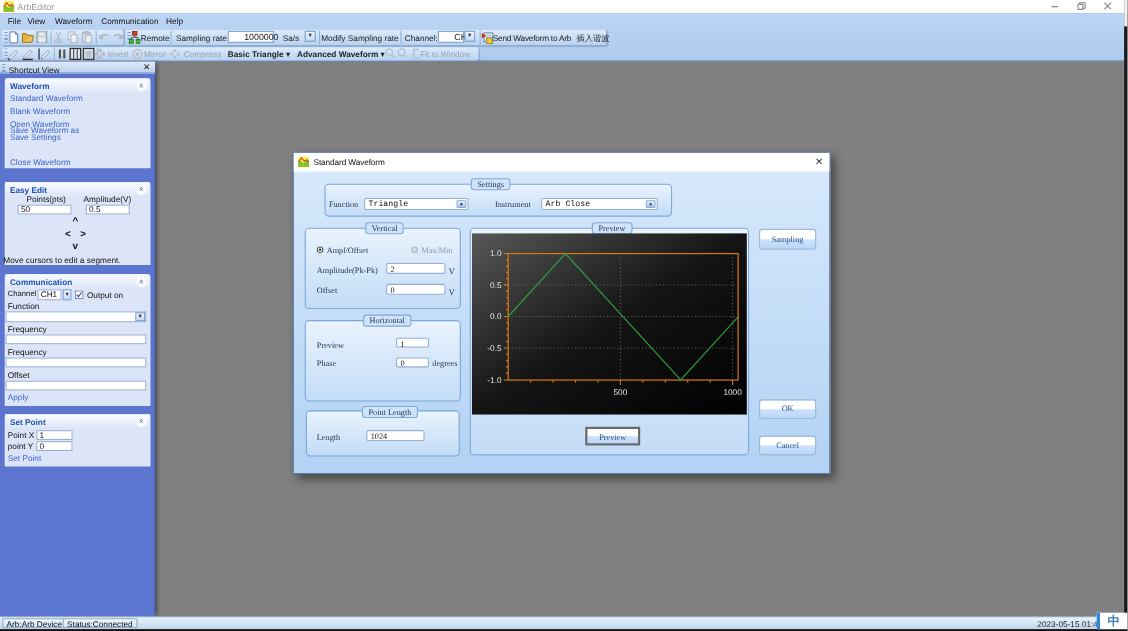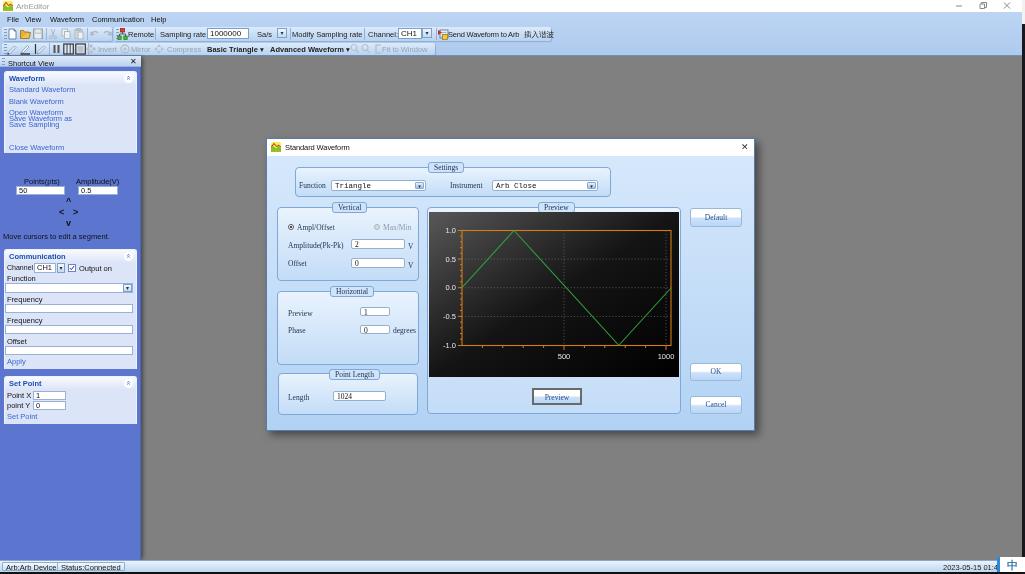--- a/index.html
+++ b/index.html
@@ -12,21 +12,21 @@
   #topbar { left:0; top:12px; width:1022px; height:44px; background:linear-gradient(#bdd5f4,#aecaee); border-bottom:1px solid #6f8fc0; }
   #menubar { left:0; top:12px; width:1022px; height:14px; }
   .menuitem { position:absolute; top:15px; font-size:7.5px; color:#111; }
   #tb1 { left:0; top:26px; width:1022px; height:16px; }
   #tb2 { left:0; top:42px; width:1022px; height:14px; }
   .chunk { position:absolute; border-radius:2px; background:linear-gradient(#dcebfa,#b8d2f0); box-shadow:1px 1px 1px rgba(100,130,170,.45); }
   .tbtext { position:absolute; font-size:7.5px; color:#222; white-space:nowrap; }
   .tbgray { position:absolute; font-size:7.5px; color:#9aa4b0; white-space:nowrap; }
   .vsep { position:absolute; width:1px; background:#93b2da; }
   .grip { position:absolute; width:3px; background:repeating-linear-gradient(#7e9ec8 0 1px, transparent 1px 3px); }
-  .tfield { position:absolute; background:#fff; border:1px solid #7aa0cc; font-size:8px; color:#111; padding-left:2px; }
+  .tfield { position:absolute; background:#fff; border:1px solid #7aa0cc; font-size:8px; color:#111; padding-left:14px; }
   .arrbtn { position:absolute; background:linear-gradient(#f2f7fd,#c3daf3); border:1px solid #7aa0cc; font-size:6px; color:#333; text-align:center; line-height:8px; }
   
   #panel { left:0; top:56px; width:141px; height:504px; background:#5c76d0; border-right:1px solid #4a66bc; box-shadow:3px 0 4px -1px rgba(0,0,0,.45); }
   #panelhdr { left:0; top:0px; width:141px; height:11px; background:linear-gradient(#dfeafa,#bcd2ee); border-bottom:1px solid #9ab6dc; }
   .card { position:absolute; left:4px; width:133px; background:#dce4f8; border-radius:3px 3px 0 0; border:1px solid #eef2fc; border-bottom:none; }
   .cardhdr { position:relative; height:13px; background:linear-gradient(#f8fafe,#dce4f8); border-radius:3px 3px 0 0; }
   .cardhdr b { position:absolute; left:4px; top:2px; font-size:7.5px; color:#1d4fb0; }
   .chev { position:absolute; right:3px; top:2px; width:9px; height:9px; background:#fff; border-radius:50%; color:#4a6cc8; font-size:8px; line-height:8px; text-align:center; }
   .chev i { display:inline-block; font-style:normal; transform:rotate(90deg); }
   .link { position:absolute; font-size:7.5px; color:#3b66cc; white-space:nowrap; }
@@ -240,24 +240,30 @@
 
   <div class="card" style="top:71px;height:82px">
     <div class="cardhdr">
         <b>Waveform</b>
         <div class="chev"><i>«</i></div>
       </div>
   </div>
   <div class="link" style="left:9px;top:85px">Standard Waveform</div>
   <div class="link" style="left:9px;top:97px">Blank Waveform</div>
   <div class="link" style="left:9px;top:108px">Open Waveform</div>
-  <div class="link" style="left:9px;top:120px">Save Sampling</div>
+  <div class="link" style="left:9px;top:120px">Save Settings</div>
   <div class="link" style="left:9px;top:114px">Save Waveform as</div>
   <div class="link" style="left:9px;top:143px">Close Waveform</div>
 
+  <div class="card" style="top:165px;height:76px">
+    <div class="cardhdr">
+        <b>Easy Edit</b>
+        <div class="chev"><i>«</i></div>
+      </div>
+  </div>
   <div class="ptext" style="left:24px;top:177px">Points(pts)</div>
   <div class="ptext" style="left:76px;top:177px">Amplitude(V)</div>
   <div class="pfield" style="left:16px;top:186px;width:49px;height:9px;line-height:7px">50</div>
   <div class="pfield" style="left:78px;top:186px;width:40px;height:9px;line-height:7px">0.5</div>
   <div class="ptext" style="left:66px;top:196px;font-weight:bold;font-size:9px">^</div>
   <div class="ptext" style="left:59px;top:207px;font-weight:bold;font-size:9px">&lt;</div>
   <div class="ptext" style="left:73px;top:207px;font-weight:bold;font-size:9px">&gt;</div>
   <div class="ptext" style="left:66px;top:218px;font-weight:bold;font-size:9px">v</div>
   <div class="ptext" style="left:3px;top:232px">Move cursors to edit a segment.</div>
 
@@ -412,21 +418,21 @@
       <text x="27" y="49.5" text-anchor="end">0.5</text>
       <text x="27" y="78.2" text-anchor="end">0.0</text>
       <text x="27" y="106.9" text-anchor="end">-0.5</text>
       <text x="27" y="136" text-anchor="end">-1.0</text>
       <text x="135" y="147" text-anchor="middle">500</text>
       <text x="237" y="147" text-anchor="middle">1000</text>
     </g>
   </svg>
   <div class="btn" style="left:532px;top:388px;width:50px;height:17px;line-height:15px;border:2px solid #6a6a6a;border-radius:0">Preview</div>
 
-  <div class="btn" style="left:690px;top:208px;width:52px;height:19px;line-height:17px">Default</div>
+  <div class="btn" style="left:690px;top:208px;width:52px;height:19px;line-height:17px">Sampling</div>
   <div class="btn" style="left:690px;top:363px;width:52px;height:18px;line-height:16px">OK</div>
   <div class="btn" style="left:690px;top:396px;width:52px;height:18px;line-height:16px">Cancel</div>
 
   <div class="abs" id="statusbar"></div>
   <div class="sbox" style="left:2px">Arb:Arb Device</div>
   <div class="sbox" style="left:57px">Status:Connected</div>
   <div class="abs" style="left:943px;top:563px;font-size:7.5px;color:#222;white-space:nowrap">2023-05-15  01:45</div>
   <div class="abs" id="blackstrip"></div>
   <div class="abs" id="rightstrip"></div>
   <div class="abs" id="rightstripw"></div>

